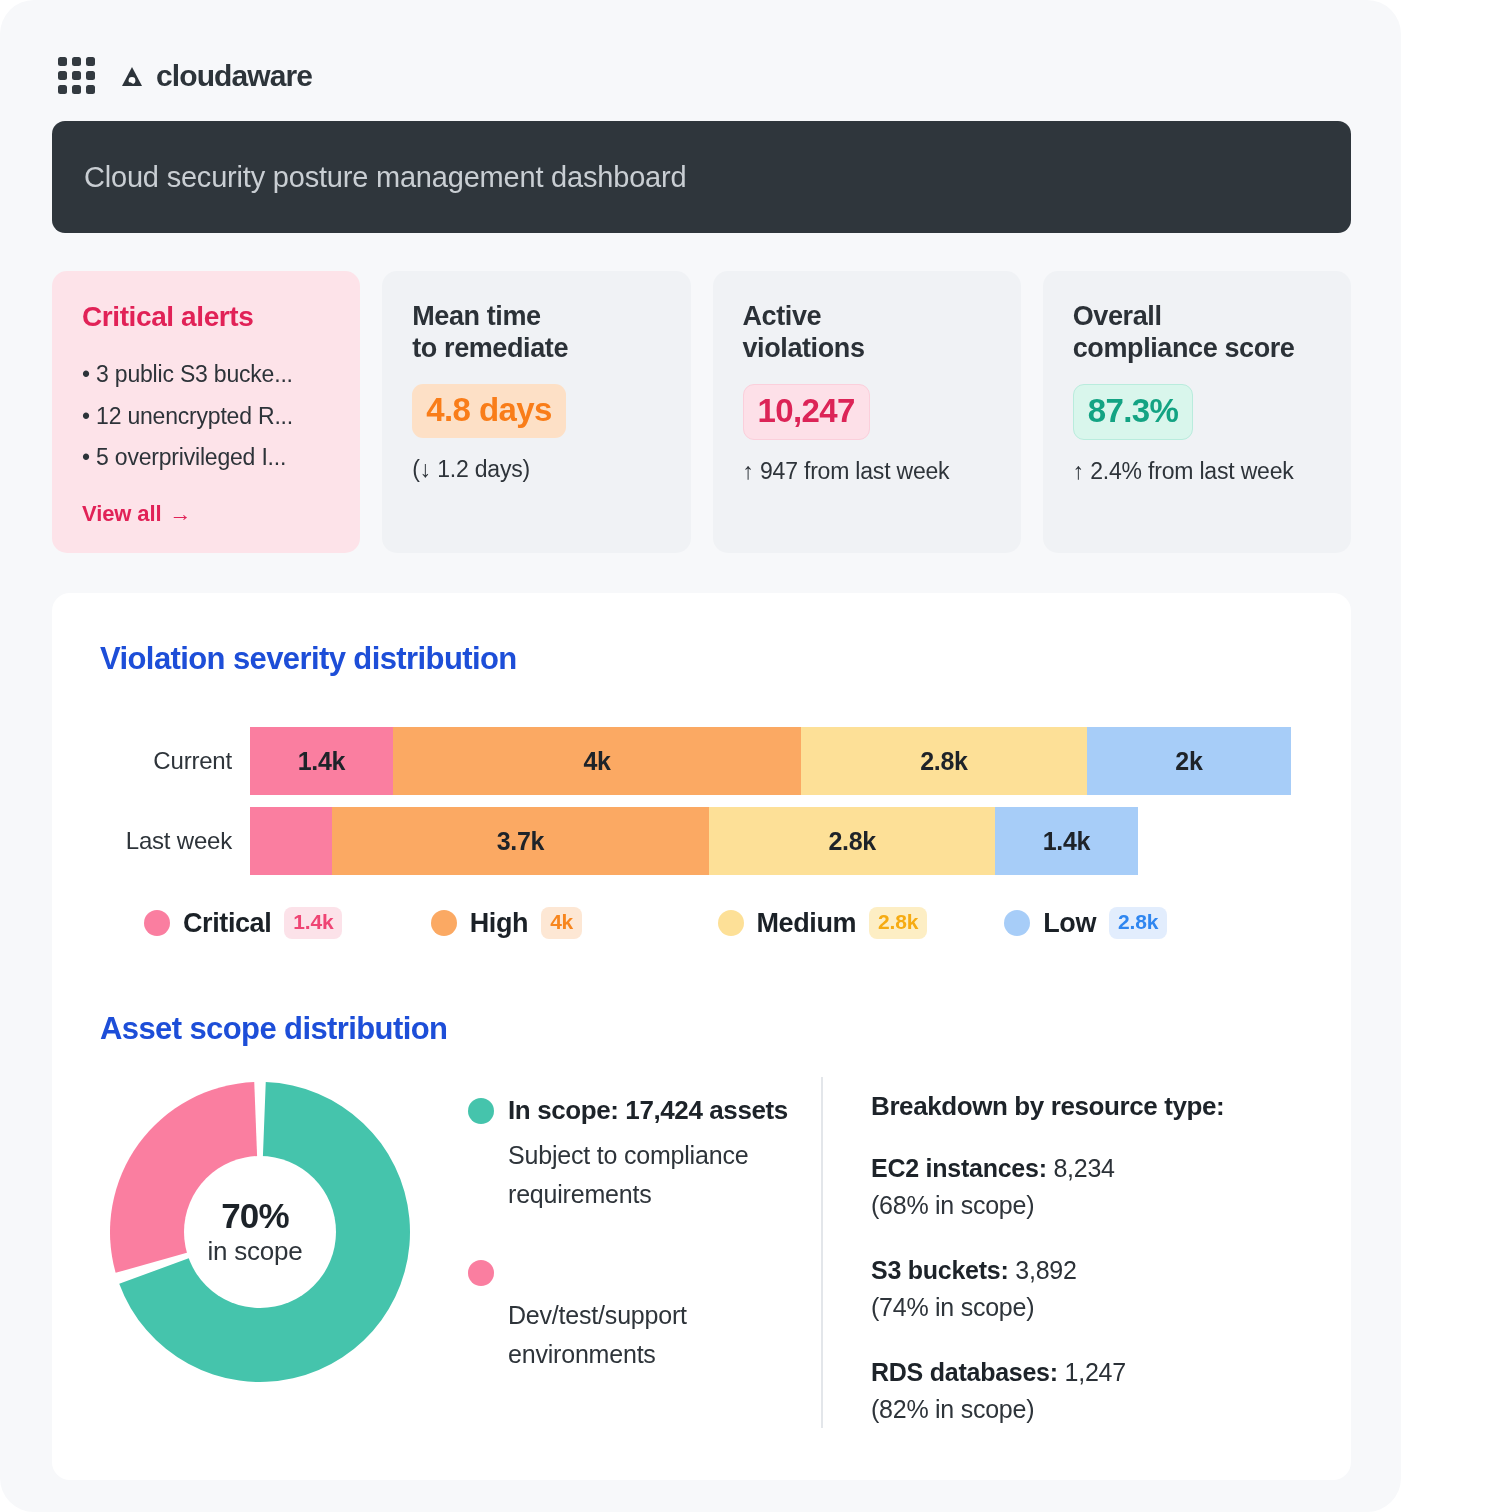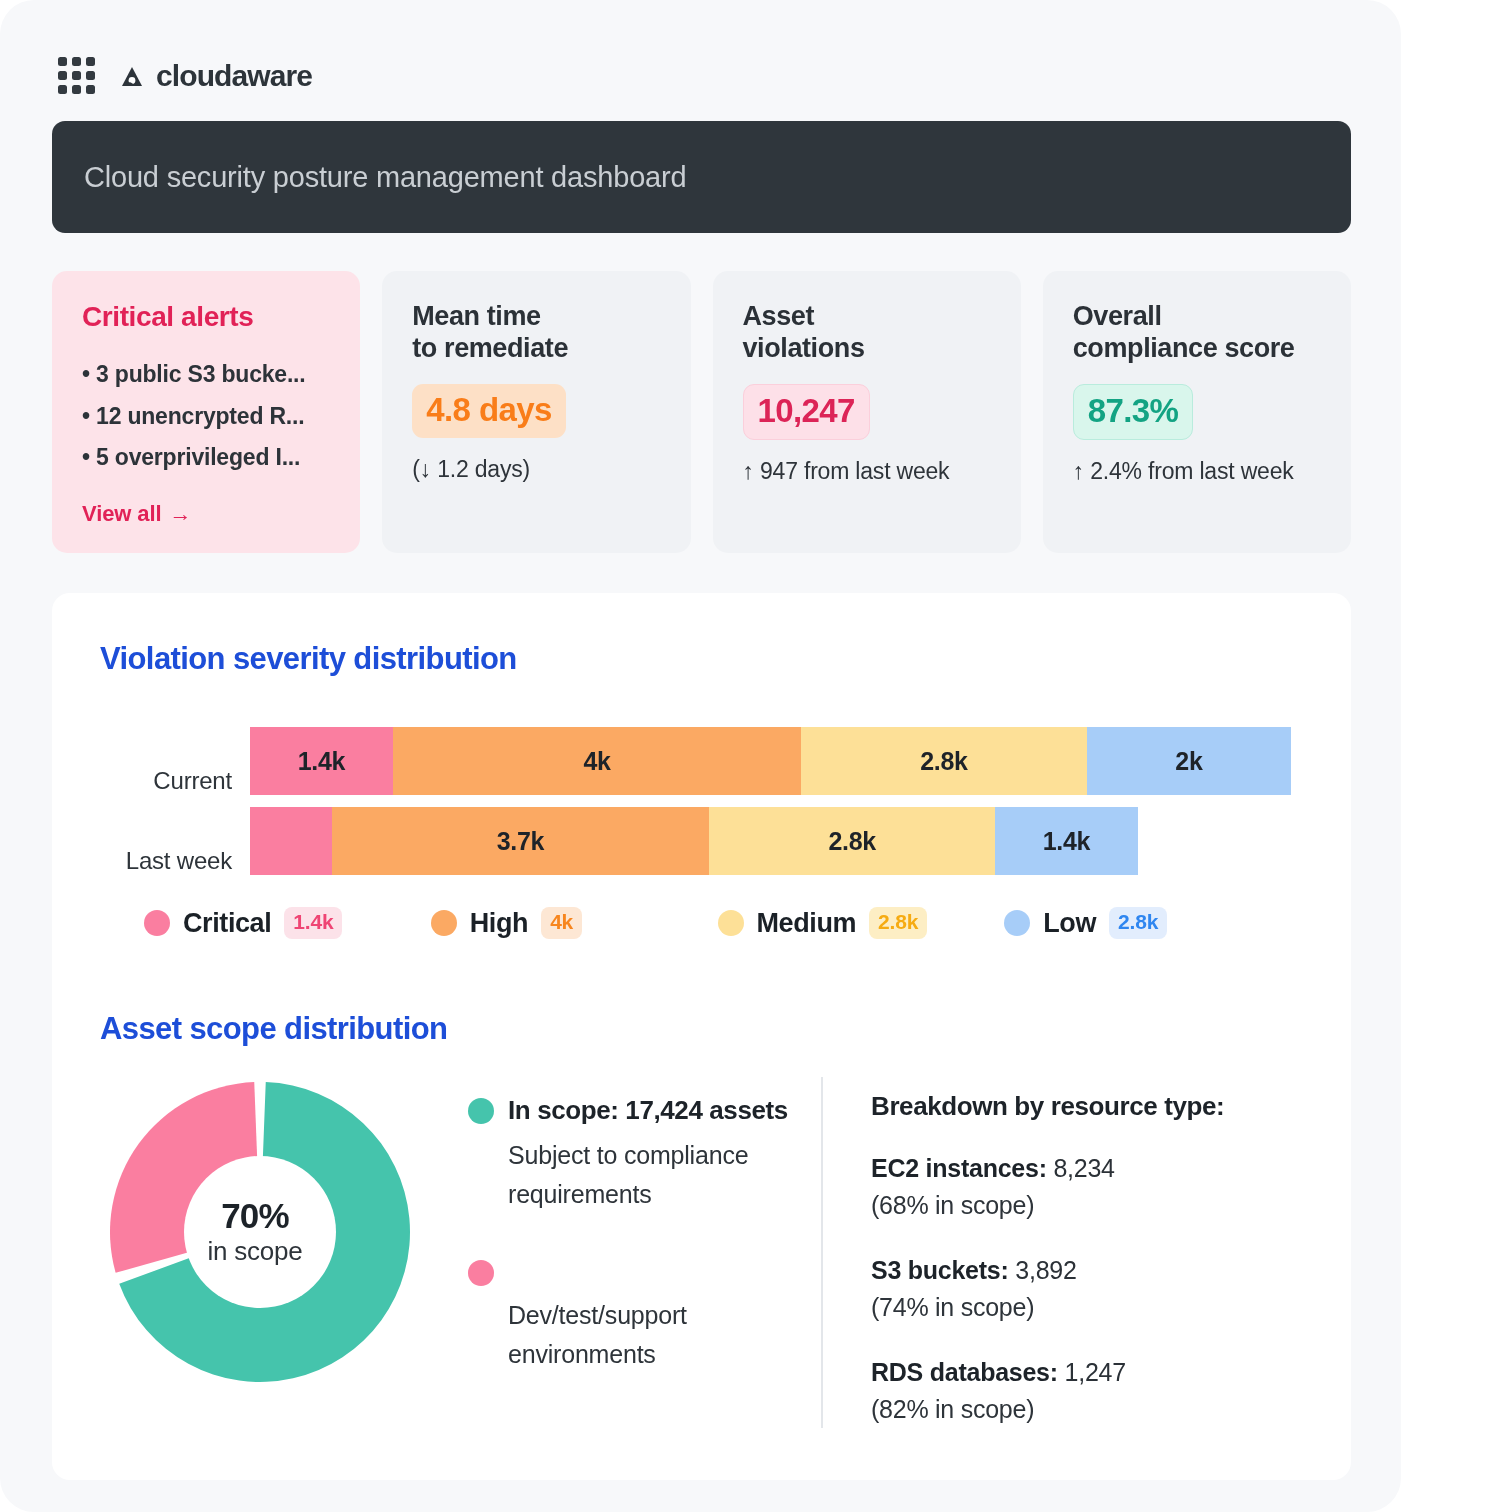--- a/index.html
+++ b/index.html
@@ -93,21 +93,20 @@
   }
   .card.alert .card-title { color: #e0२255; color: #e12257; font-size: 28px; }
 
   .alert-list { margin-top: 20px; }
   .alert-item {
     font-size: 23px;
     color: #2d3339;
     line-height: 1.82;
     letter-spacing: -0.2px;
     white-space: nowrap;
-    font-weight: bold;
   }
   .view-all {
     display: inline-flex;
     align-items: center;
     gap: 8px;
     margin-top: 22px;
     font-size: 22px;
     font-weight: 700;
     color: #e12257;
     cursor: pointer;
@@ -148,21 +147,21 @@
     font-weight: 700;
     color: #1d4ed8;
     letter-spacing: -0.6px;
     padding-left: 48px;
   }
 
   
   .bars { margin-top: 50px; padding-left: 48px; padding-right: 60px; }
   .bar-row {
     display: flex;
-    align-items: flex-end;
+    align-items: center;
     margin-bottom: 12px;
   }
   .bar-label {
     width: 150px;
     text-align: right;
     padding-right: 18px;
     font-size: 24px;
     color: #2e343a;
     letter-spacing: -0.2px;
     flex: none;
@@ -363,21 +362,21 @@
       <div class="card-title">
         <div>Mean time</div>
         <div>to remediate</div>
       </div>
       <div class="chip orange">4.8 days</div>
       <div class="card-foot">(↓ 1.2 days)</div>
     </div>
 
     <div class="card">
       <div class="card-title">
-        <div>Asset</div>
+        <div>Active</div>
         <div>violations</div>
       </div>
       <div class="chip pink">10,247</div>
       <div class="card-foot">↑ 947 from last week</div>
     </div>
 
     <div class="card">
       <div class="card-title">
         <div>Overall</div>
         <div>compliance score</div>

